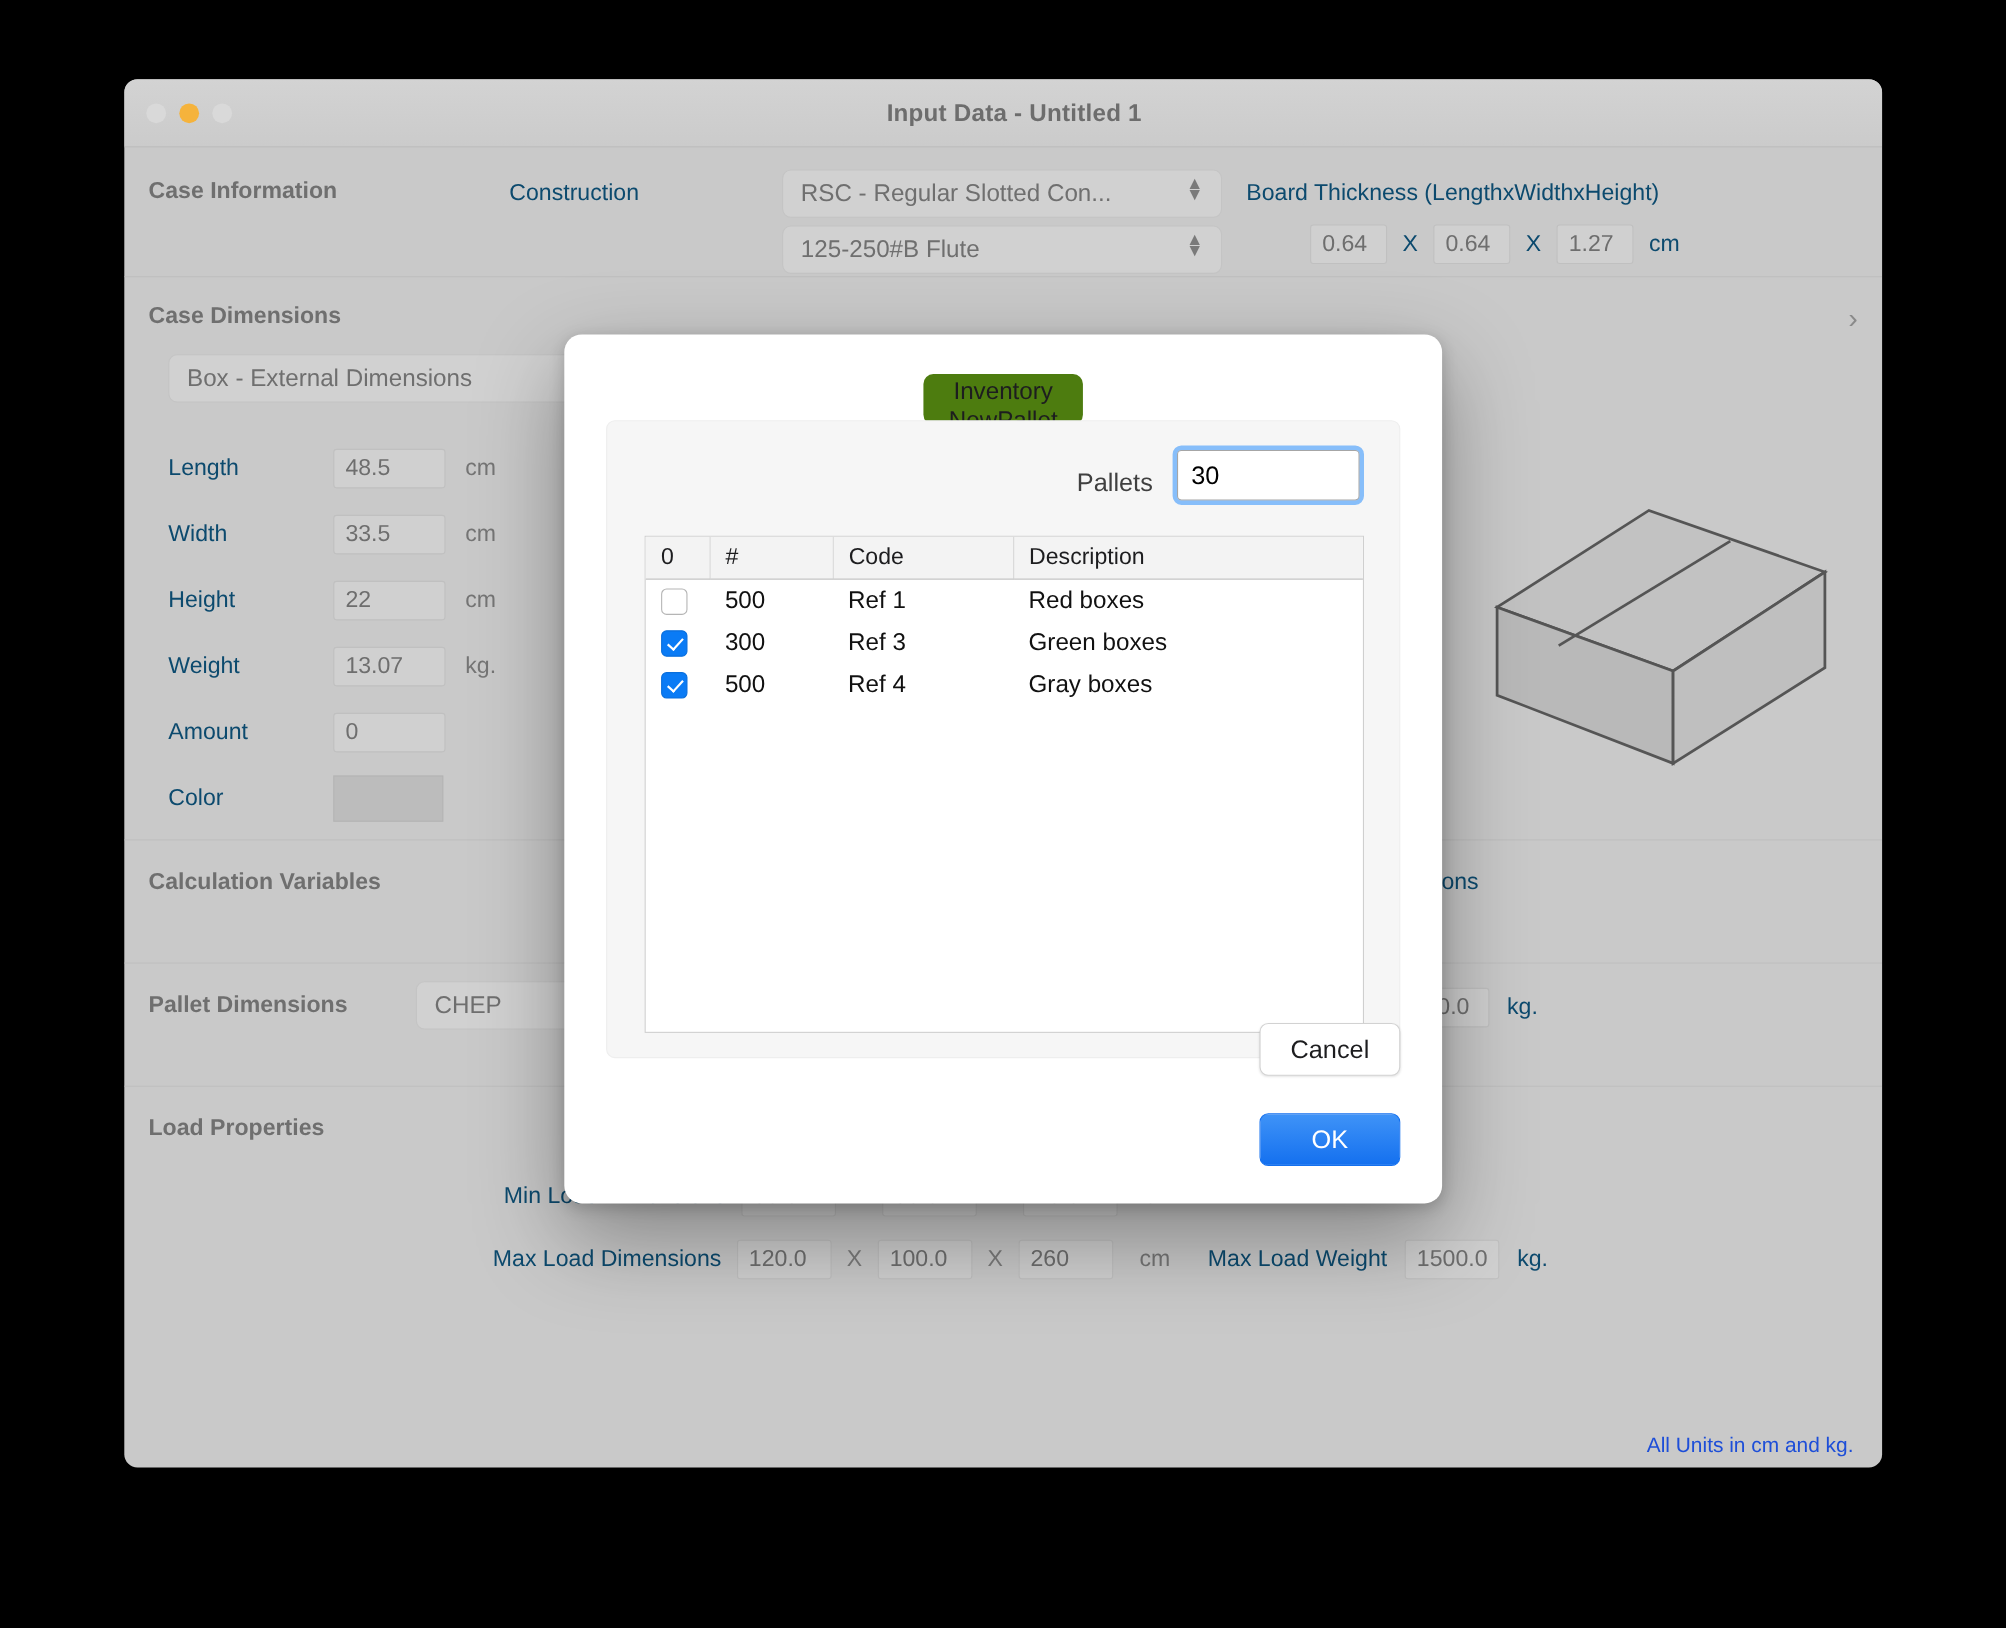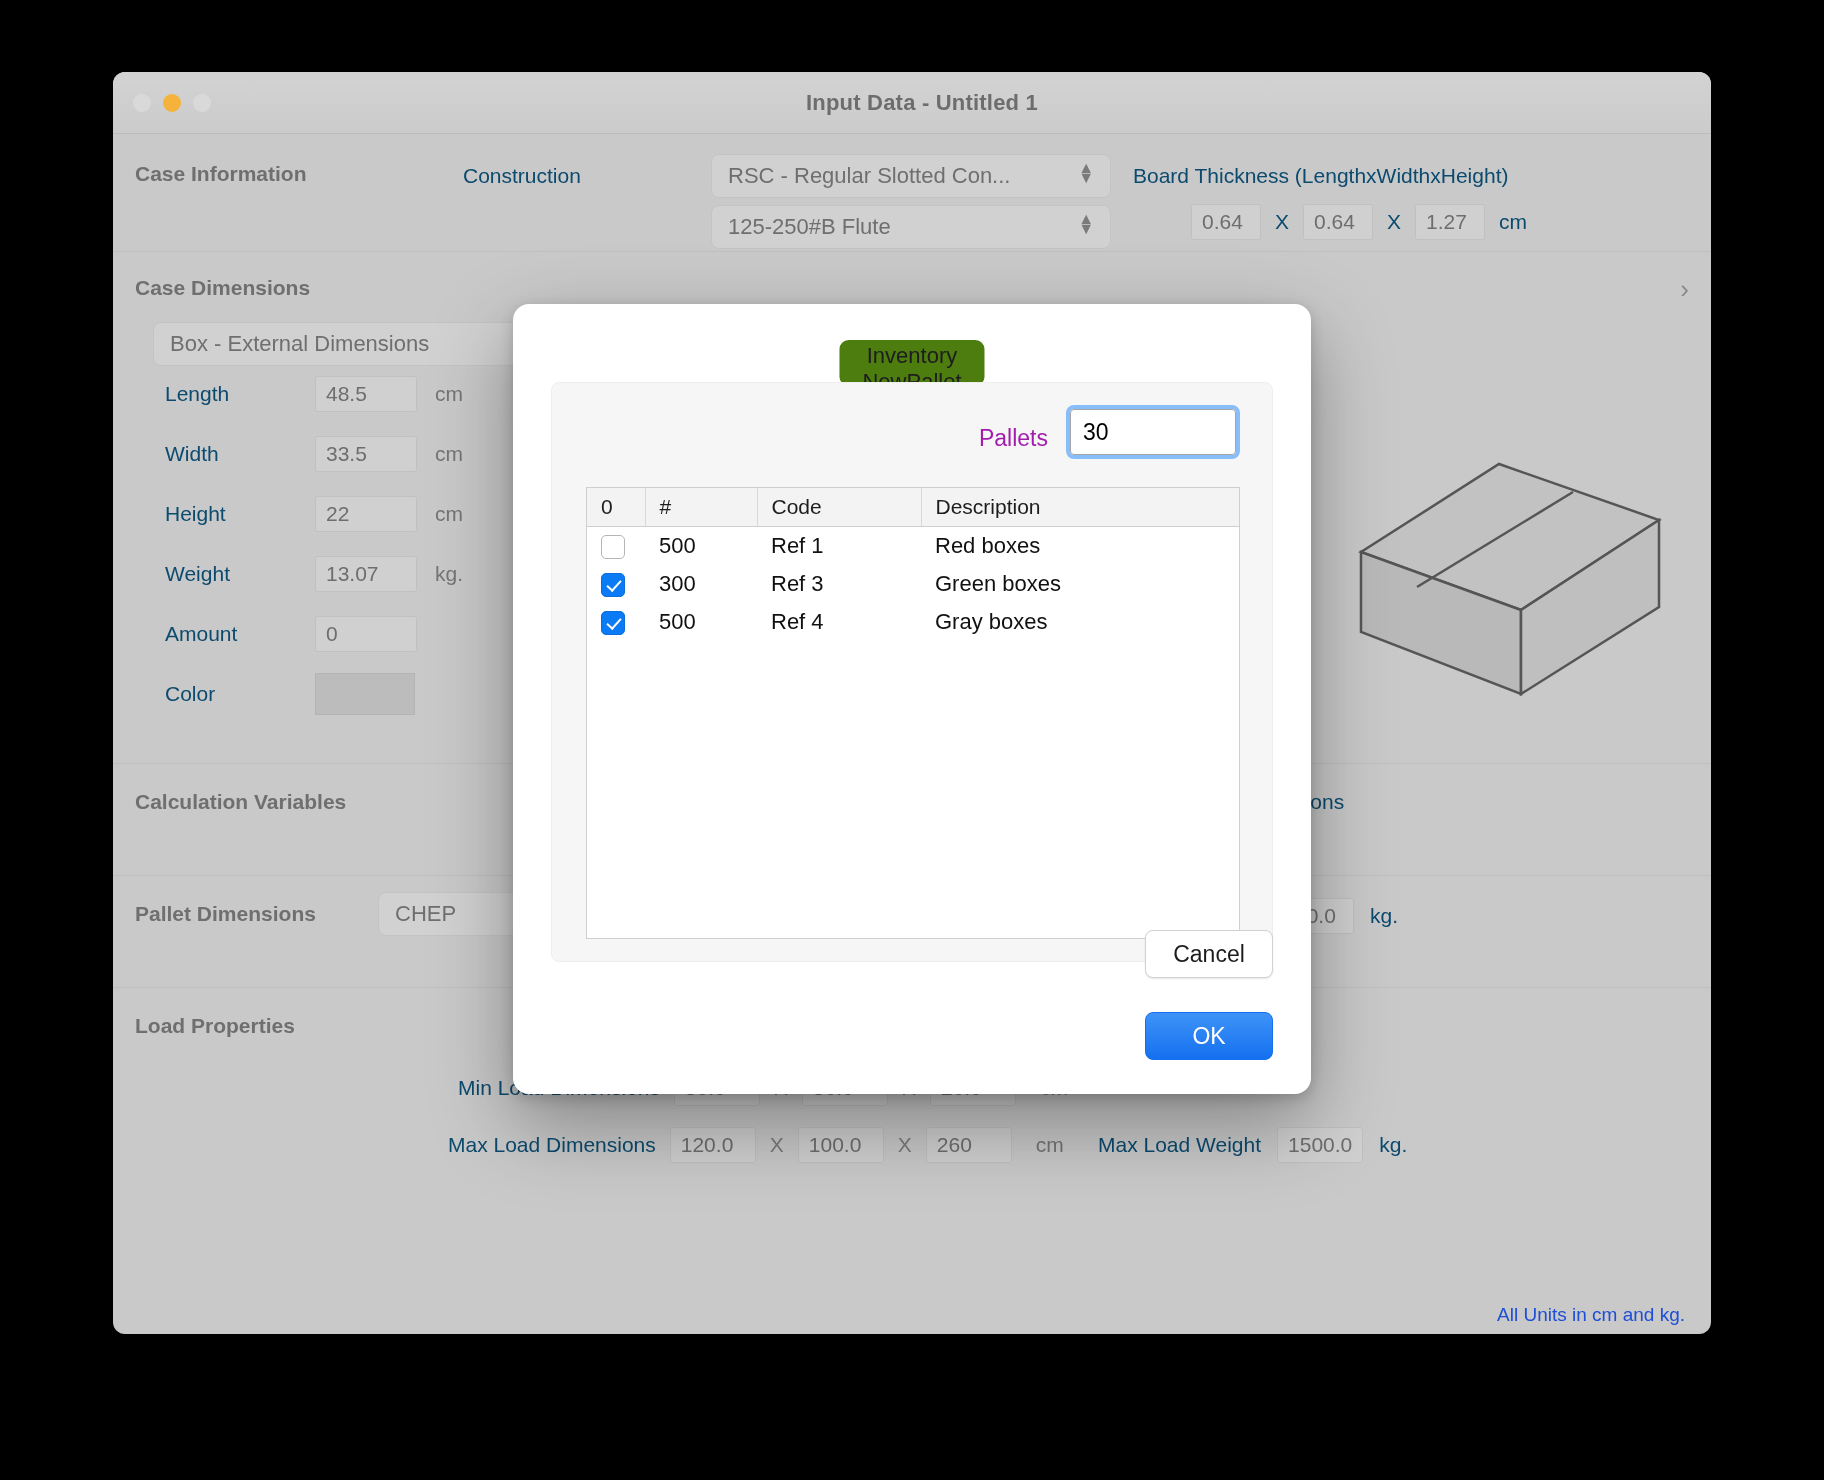--- a/index.html
+++ b/index.html
@@ -131,21 +131,21 @@
   #construction-label { position: absolute; left: 350px; top: 30px; }
   #construction-popup { position: absolute; left: 598px; top: 20px; width: 400px; }
   #flute-popup { position: absolute; left: 598px; top: 71px; width: 400px; }
   #board-thickness-label { position: absolute; left: 1020px; top: 30px; }
   #board-thickness-row { position: absolute; left: 1078px; top: 70px; display: flex; align-items: center; gap: 14px; }
 
   
   #sec-case-dims { height: 512px; }
   #case-dims-title { position: absolute; left: 22px; top: 24px; }
   #box-ext-popup { position: absolute; left: 40px; top: 70px; width: 420px; }
-  .dim-rows { position: absolute; left: 40px; top: 112px; margin-left: 12px; }
+  .dim-rows { position: absolute; left: 40px; top: 144px; }
   .dim-row { display: flex; align-items: center; height: 60px; }
   .dim-row .lbl { width: 150px; }
   .dim-row .field { width: 102px; text-align: left; }
   .dim-row .unit { margin-left: 18px; font-size: 21px; color: #757575; }
   .color-swatch {
     width: 100px; height: 42px;
     background: #bcbcbc;
     border: 1px solid #b4b4b4;
   }
 
@@ -250,21 +250,21 @@
   }
 
   #pallets-row {
     position: absolute;
     right: 36px;
     top: 26px;
     display: flex;
     align-items: center;
     gap: 22px;
   }
-  #pallets-label { font-size: 23px; color: #a21caf; margin-top: 12px; }
+  #pallets-label { font-size: 23px; color: #404040; margin-top: 12px; }
   #pallets-input {
     width: 166px; height: 46px;
     background: #fff;
     border: 1px solid #a6a6a6;
     border-radius: 4px;
     outline: 4px solid rgba(0,122,255,0.45);
     font-size: 23px;
     color: #000;
     display: flex;
     align-items: center;

